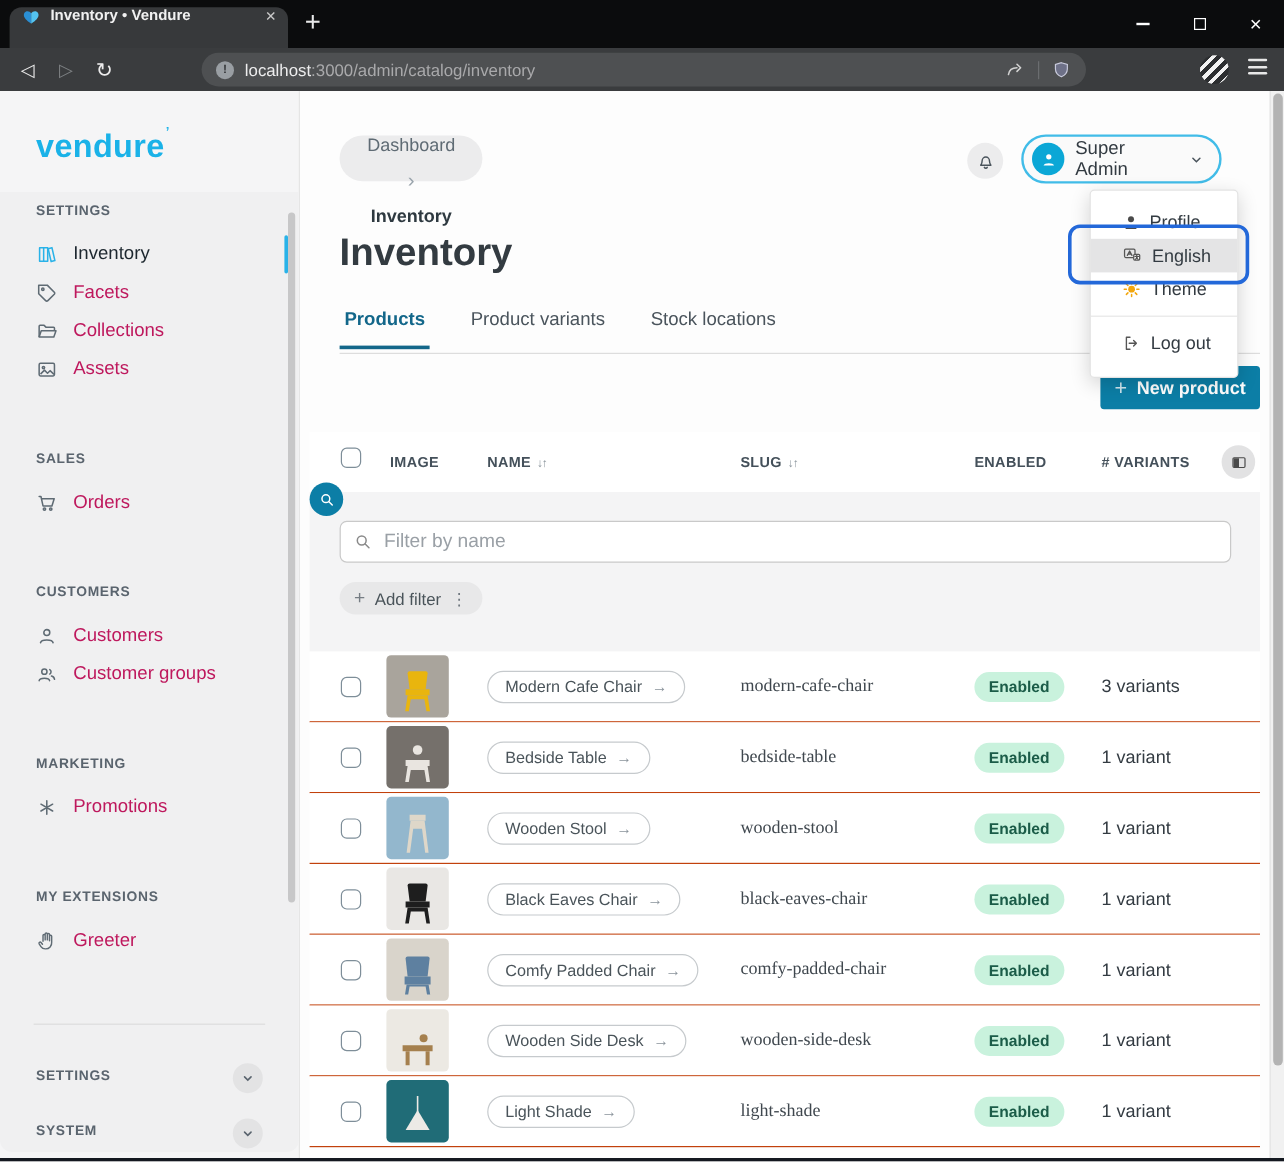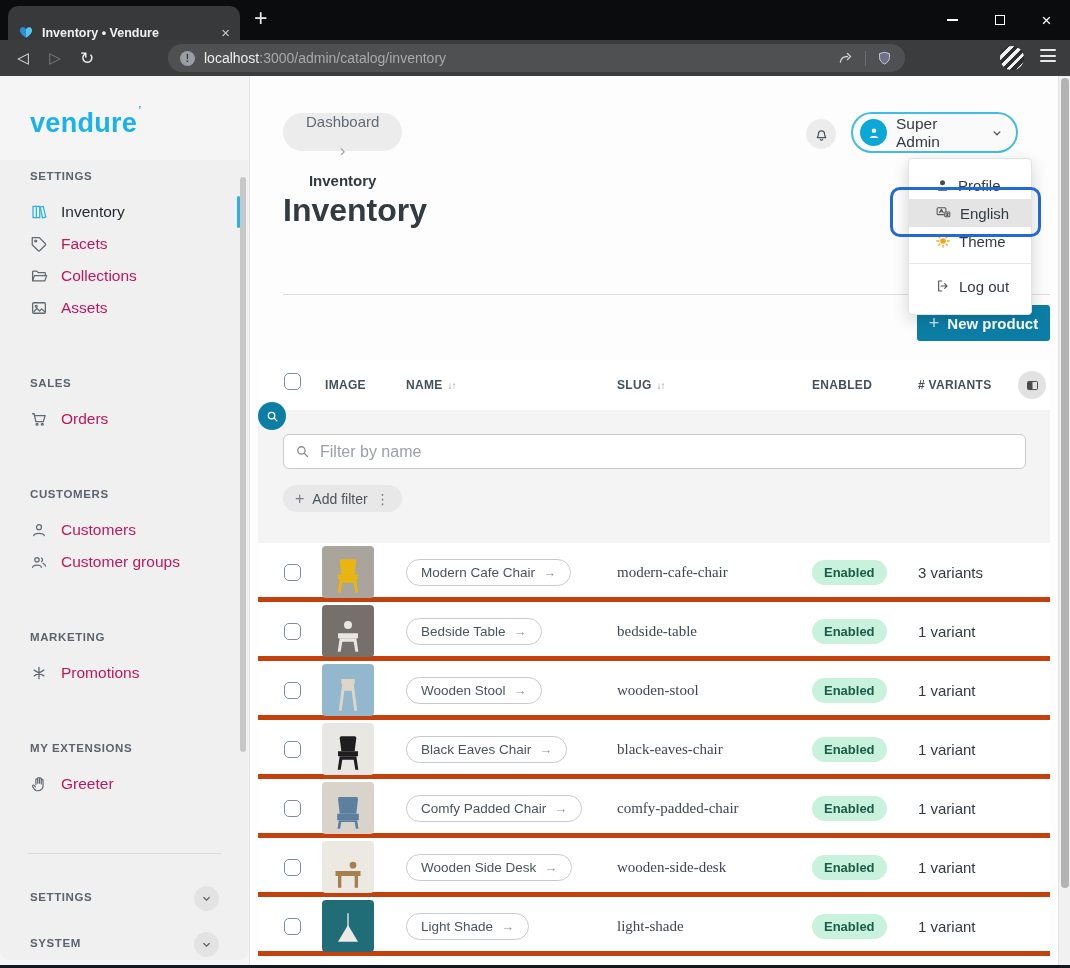--- a/index.html
+++ b/index.html
@@ -4,21 +4,21 @@
 <style>
   * { margin:0; padding:0; box-sizing:border-box; }
   html,body { width:1070px; height:968px; }
   body { position:relative; overflow:hidden; background:#fff;
          font-family:"Liberation Sans", sans-serif; }
   svg { display:block; }
 
   
   .tabstrip { position:absolute; top:0; left:0; width:1070px; height:40px; background:#0b0c0d; }
   .tab { position:absolute; left:8px; top:6px; width:232px; height:34px; background:#37393b;
-         border-radius:10px 10px 0 0; display:flex; align-items:flex-end; padding:0 10px; gap:8px; }
+         border-radius:10px 10px 0 0; display:flex; align-items:flex-start; padding:0 10px; gap:8px; }
   .tab-title { color:#f1f1f1; font-size:12.5px; font-weight:700; flex:1; white-space:nowrap; overflow:hidden; }
   .tab-close { color:#c9c9c9; font-size:15px; line-height:1; cursor:default; }
   .newtab { position:absolute; left:254px; top:5px; color:#e8e8e8; font-size:23px; font-weight:300; }
   .wincontrols { position:absolute; right:0; top:0; height:40px; display:flex; align-items:center; }
   .winbtn { width:47px; height:40px; display:flex; align-items:center; justify-content:center; }
   .glyph-min { width:11px; height:1.6px; background:#fff; }
   .glyph-max { width:10px; height:10px; border:1.6px solid #fff; }
   .glyph-close { color:#fff; font-size:17px; line-height:1; }
 
   .toolbar { position:absolute; top:40px; left:0; width:1070px; height:36px; background:#3a3c3e; }
@@ -127,21 +127,21 @@
   .filter-input-wrap { position:absolute; left:25px; top:24px; width:743px; height:35px; }
   .filter-input { width:100%; height:100%; border:1px solid #c9c9c9; border-radius:6px; background:#fff;
                   font-size:16px; color:#333; padding:0 12px 0 36px; font-family:inherit; }
   .filter-input::placeholder { color:#9aa0a6; }
   .fi-icon { position:absolute; left:11px; top:9px; color:#8a8a8a; }
   .add-filter { position:absolute; left:25px; top:75px; height:27px; border-radius:14px; background:#e8e8e9;
                 display:flex; align-items:center; gap:8px; padding:0 12px; font-size:14px; color:#4a545a; }
   .add-filter .plus { color:#767d84; font-size:16px; }
   .kebab { color:#707880; font-size:14px; letter-spacing:0; }
 
-  .trow { position:relative; height:59px; border-bottom:5px solid #c2410c; background:#fff; }
+  .trow { position:relative; height:59px; border-bottom:1px solid #c2410c; background:#fff; }
   .trow:first-of-type { border-top:1px solid #ececec; }
   .row-cb { position:absolute; left:26px; top:21px; }
   .thumb { position:absolute; left:64px; top:3px; width:52px; height:52px; border-radius:4px;
            overflow:hidden; display:flex; align-items:flex-end; justify-content:center; }
   .thumb svg { width:34px; height:40px; margin-bottom:2px; }
   .name-pill { position:absolute; left:148px; top:16px; height:27px; border:1px solid #c6cacd;
                border-radius:14px; background:#fff; display:flex; align-items:center; gap:8px;
                padding:0 14px; font-size:13.5px; color:#4a545a; }
   .name-pill .arr { color:#8a939b; font-size:13px; }
   .slug { position:absolute; left:359px; top:21px; font-size:15px; color:#3f474e;font-family:Liberation Serif, serif; }
@@ -415,20 +415,25 @@
             <path d="M10 4.5H5.5v15H10"></path>
             <path d="M14.5 8.5L18 12l-3.5 3.5M18 12H9"></path>
           </svg>
         <span>Log out</span>
       </div>
     </div>
     <div class="annotation"></div>
 
     <h1 class="page-title">Inventory</h1>
 
+    <div class="tabs">
+      <span class="tab-item active">Products</span>
+      <span class="tab-item">Product variants</span>
+      <span class="tab-item">Stock locations</span>
+    </div>
     <div class="tabs-divider"></div>
 
     <button class="new-product">
       <span class="plus">+</span>
       <span>New product</span>
     </button>
 
     <div class="table-region">
       <div class="thead">
         <span class="cb th-cb"></span>

